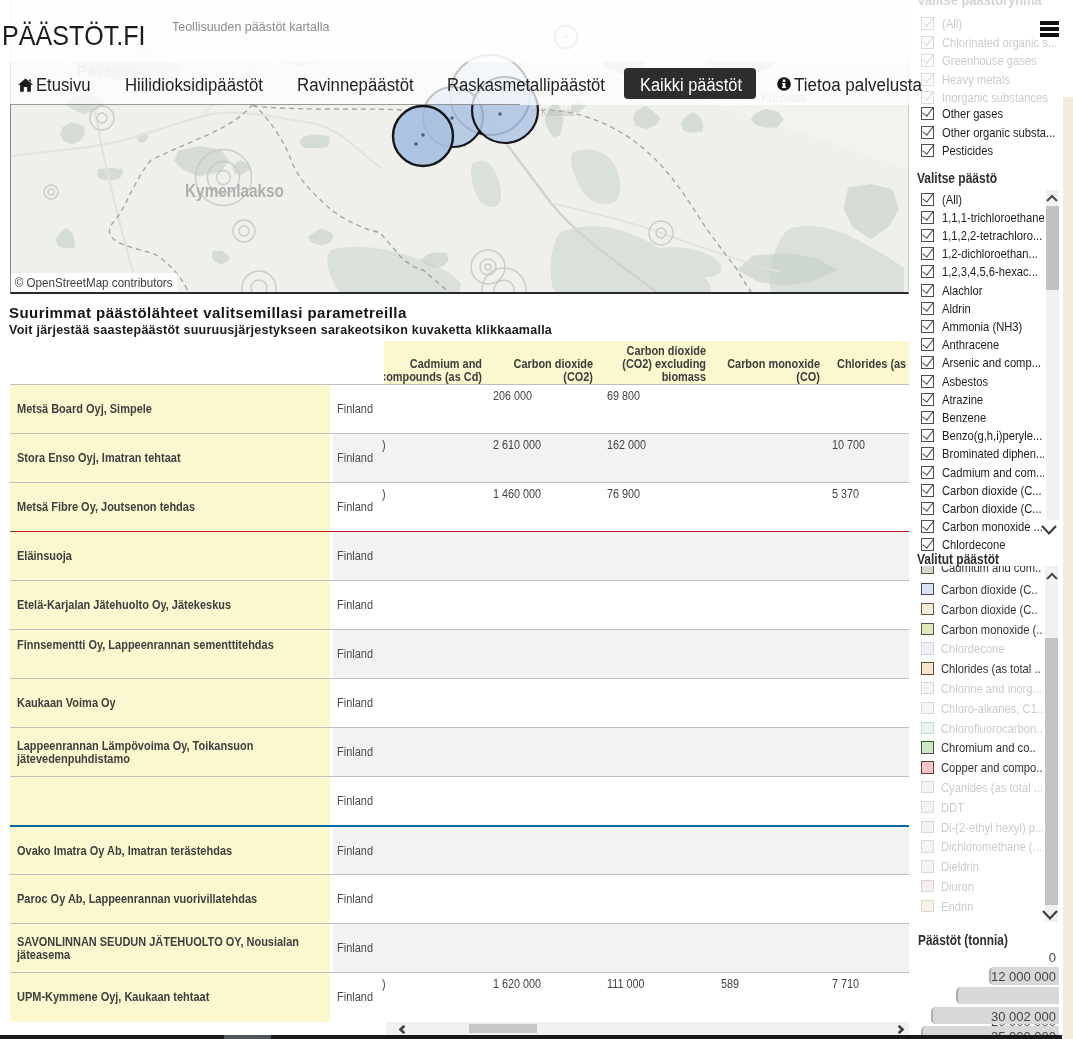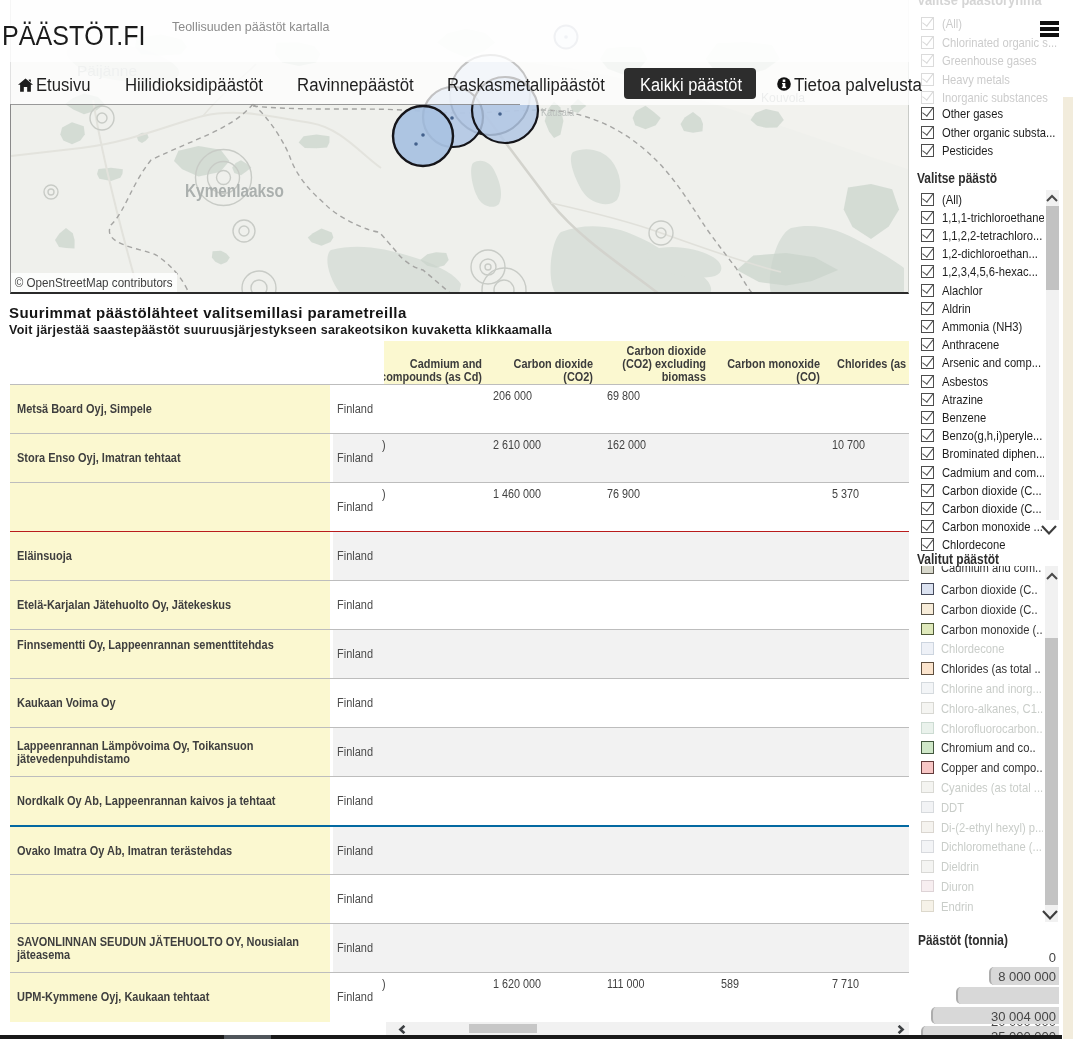--- a/index.html
+++ b/index.html
@@ -163,20 +163,23 @@
           <span class="fi">Finland</span>
         </div>
 <span class="vv" style="left:372px;top:4.0px">)</span>
 <span class="vv" style="left:482.5px;top:4.0px">2 610 000</span>
 <span class="vv" style="left:597px;top:4.0px">162 000</span>
 <span class="vv" style="left:822px;top:4.0px">10 700</span>
 </div>
 <div class="a" style="left:0;top:140.5px;width:898.6px;height:49px;border-top:1px solid #bdbdbd">
 <div class="a" style="left:0;top:0;width:319.5px;height:49px;background:#fbf8d0"></div>
 <div class="a" style="left:323px;top:0;width:575.6px;height:49px;background:#ffffff"></div>
+<div class="a" style="left:7px;top:0;width:312px;height:49px;display:flex;align-items:center">
+          <span class="nm">Metsä Fibre Oy, Joutsenon tehdas</span>
+        </div>
 <div class="a" style="left:327px;top:0;width:60px;height:49px;display:flex;align-items:center">
           <span class="fi">Finland</span>
         </div>
 <span class="vv" style="left:372px;top:4.0px">)</span>
 <span class="vv" style="left:482.5px;top:4.0px">1 460 000</span>
 <span class="vv" style="left:597px;top:4.0px">76 900</span>
 <span class="vv" style="left:822px;top:4.0px">5 370</span>
 </div>
 <div class="a" style="left:0;top:189.5px;width:898.6px;height:49px;border-top:1px solid #b91c1c">
 <div class="a" style="left:0;top:0;width:319.5px;height:49px;background:#fbf8d0"></div>
@@ -224,40 +227,40 @@
 <div class="a" style="left:7px;top:0;width:312px;height:49px;display:flex;align-items:center">
           <span class="nm">Lappeenrannan Lämpövoima Oy, Toikansuon<br>jätevedenpuhdistamo</span>
         </div>
 <div class="a" style="left:327px;top:0;width:60px;height:49px;display:flex;align-items:center">
           <span class="fi">Finland</span>
         </div>
 </div>
 <div class="a" style="left:0;top:434.5px;width:898.6px;height:49px;border-top:1px solid #bdbdbd">
 <div class="a" style="left:0;top:0;width:319.5px;height:49px;background:#fbf8d0"></div>
 <div class="a" style="left:323px;top:0;width:575.6px;height:49px;background:#ffffff"></div>
-<div class="a" style="left:7px;top:0;width:312px;height:49px;display:flex;align-items:center">
-          <span class="nm">Nordkalk Oy Ab, Lappeenrannan kaivos ja tehtaat</span>
-        </div>
 <div class="a" style="left:327px;top:0;width:60px;height:49px;display:flex;align-items:center">
           <span class="fi">Finland</span>
         </div>
 </div>
 <div class="a" style="left:0;top:483.5px;width:898.6px;height:49px;border-top:2px solid #0369a1">
 <div class="a" style="left:0;top:0;width:319.5px;height:49px;background:#fbf8d0"></div>
 <div class="a" style="left:323px;top:0;width:575.6px;height:49px;background:#f2f2f2"></div>
 <div class="a" style="left:7px;top:0;width:312px;height:49px;display:flex;align-items:center">
           <span class="nm">Ovako Imatra Oy Ab, Imatran terästehdas</span>
         </div>
 <div class="a" style="left:327px;top:0;width:60px;height:49px;display:flex;align-items:center">
           <span class="fi">Finland</span>
         </div>
 </div>
 <div class="a" style="left:0;top:532.5px;width:898.6px;height:49px;border-top:1px solid #bdbdbd">
 <div class="a" style="left:0;top:0;width:319.5px;height:49px;background:#fbf8d0"></div>
 <div class="a" style="left:323px;top:0;width:575.6px;height:49px;background:#ffffff"></div>
+<div class="a" style="left:7px;top:0;width:312px;height:49px;display:flex;align-items:center">
+          <span class="nm">Paroc Oy Ab, Lappeenrannan vuorivillatehdas</span>
+        </div>
 <div class="a" style="left:327px;top:0;width:60px;height:49px;display:flex;align-items:center">
           <span class="fi">Finland</span>
         </div>
 </div>
 <div class="a" style="left:0;top:581.5px;width:898.6px;height:49px;border-top:1px solid #bdbdbd">
 <div class="a" style="left:0;top:0;width:319.5px;height:49px;background:#fbf8d0"></div>
 <div class="a" style="left:323px;top:0;width:575.6px;height:49px;background:#f2f2f2"></div>
 <div class="a" style="left:7px;top:0;width:312px;height:49px;display:flex;align-items:center">
           <span class="nm">SAVONLINNAN SEUDUN JÄTEHUOLTO OY, Nousialan<br>jäteasema</span>
         </div>
@@ -403,25 +406,25 @@
     </div>
 <svg class="a" style="left:1045px;top:572px" width="14" height="9" viewBox="0 0 14 9">
       <path d="M2,7 L7,2 L12,7" fill="none" stroke="#4a4a4a" stroke-width="2"></path>
     </svg>
 <svg class="a" style="left:1041px;top:909px" width="18" height="12" viewBox="0 0 18 12">
       <path d="M2,2 L9,9.5 L16,2" fill="none" stroke="#3d3d3d" stroke-width="2.2"></path>
     </svg>
 <div class="hd" style="left:917.5px;top:931.5px;font-size:14.5px;transform:scaleX(.82)">Päästöt (tonnia)</div>
 <div class="bt" style="left:966px;top:950px">0</div>
 <div class="bar" style="left:988.7px;top:966.9px;width:70.1px;height:17.7px"></div>
-<div class="bt" style="left:966px;top:969.4px">8 000 000</div>
+<div class="bt" style="left:966px;top:969.4px">12 000 000</div>
 <div class="bar" style="left:956.4px;top:986.7px;width:102.4px;height:17.7px"></div>
 <div class="bt" style="left:966px;top:1014px">20 000 000</div>
 <div class="bar" style="left:931.4px;top:1006.5px;width:127.4px;height:17.7px"></div>
-<div class="bt" style="left:966px;top:1009.0px">30 004 000</div>
+<div class="bt" style="left:966px;top:1009.0px">30 002 000</div>
 <div class="bar" style="left:921.0px;top:1026.3px;width:137.8px;height:17.7px"></div>
 <div class="bt" style="left:966px;top:1028.8px">35 000 000</div>
 <div class="a" style="left:1039.5px;top:20.8px;width:19.5px;height:4.4px;background:#0f0f0f"></div>
 <div class="a" style="left:1039.5px;top:26.9px;width:19.5px;height:4.4px;background:#0f0f0f"></div>
 <div class="a" style="left:1039.5px;top:33.0px;width:19.5px;height:4.4px;background:#0f0f0f"></div>
 <div class="a" style="left:1063px;top:97px;width:10px;height:942px;background:#f2ecdc"></div>
 <div class="a" style="left:0;top:1034.5px;width:1061.5px;height:4.5px;background:#191919">
       <div class="a" style="left:224px;top:0;width:47px;height:4.5px;background:#50555b"></div>
     </div>
 </div>

